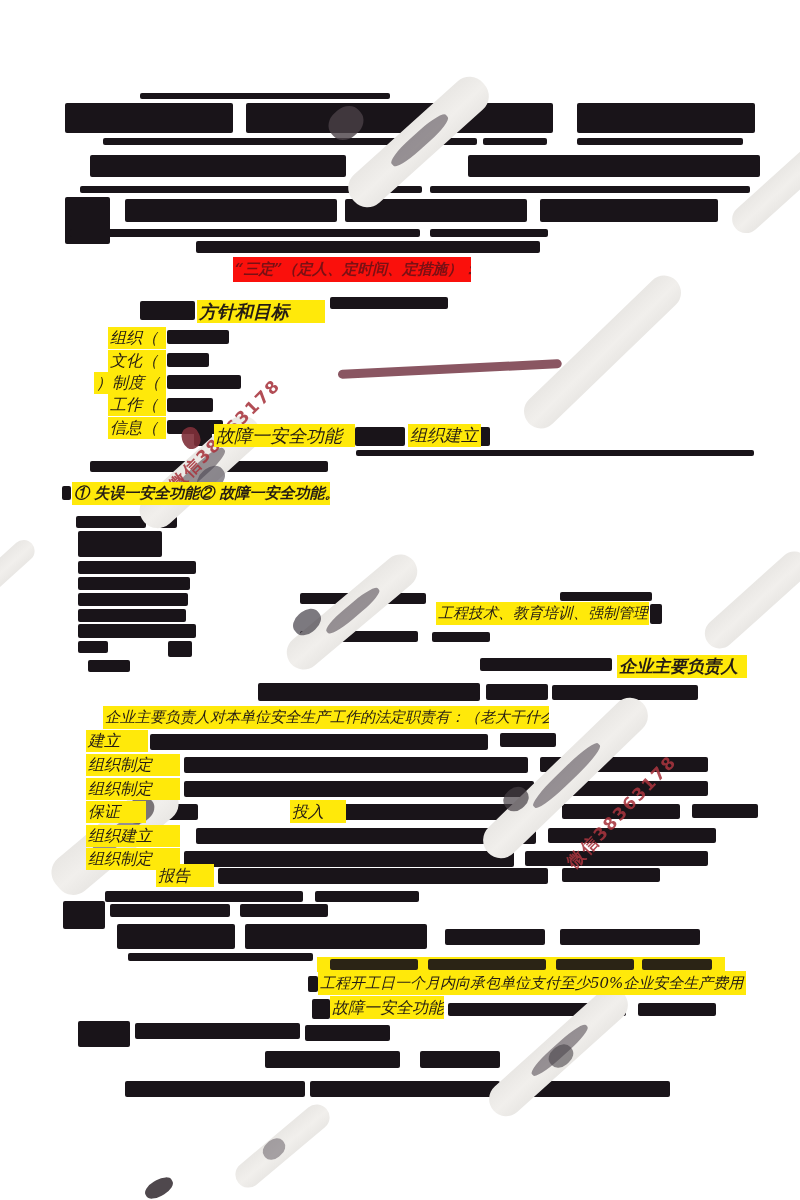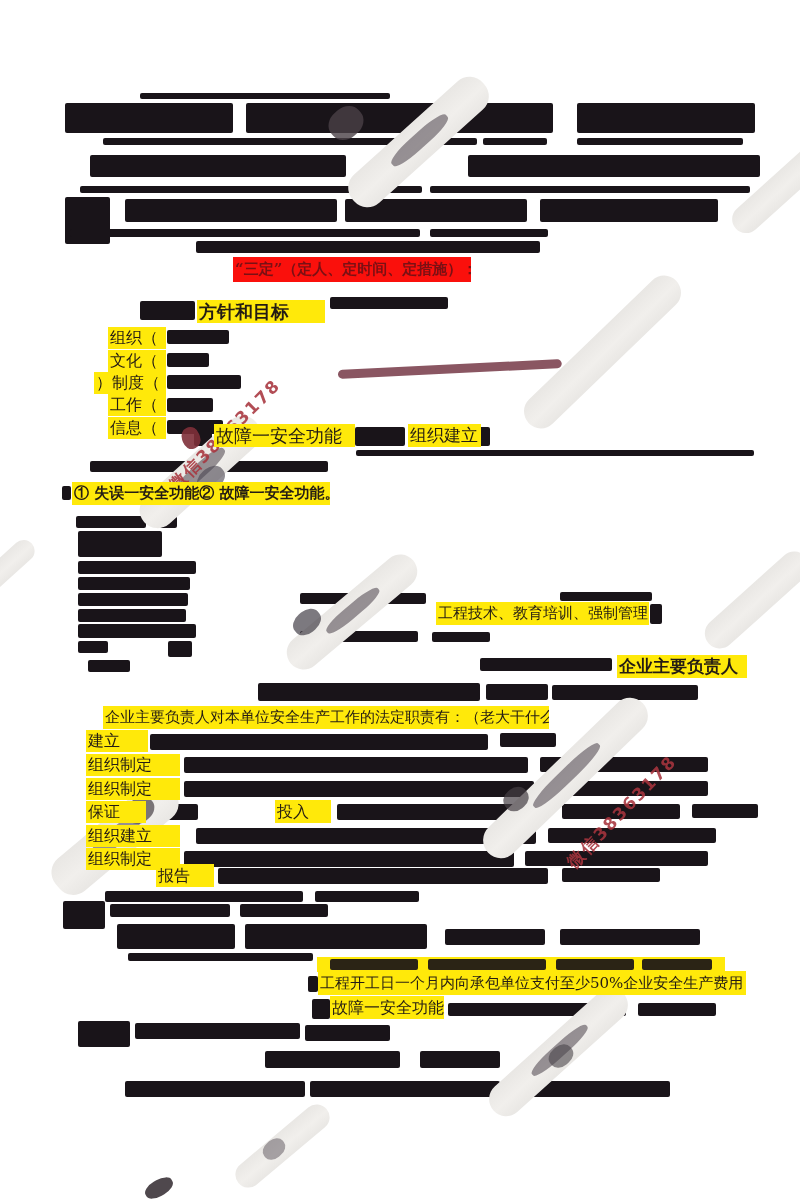--- a/index.html
+++ b/index.html
@@ -4,21 +4,21 @@
 <style>
   html,body{margin:0;padding:0;background:#ffffff;}
   #canvas{
     position:relative;width:800px;height:1200px;background:#ffffff;
     overflow:hidden;font-family:"DejaVu Serif", serif;
   }
   .bar{position:absolute;background:#191419;border-radius:2px;}
   .hl{
     position:absolute;white-space:nowrap;overflow:hidden;
     display:flex;align-items:center;padding:0 2px;box-sizing:border-box;
-    color:#241c14;letter-spacing:0px;
+    color:#241c14;letter-spacing:0px;font-style:italic;
   }
   .hl.bold{font-weight:bold;}
   .wm-gray{position:absolute;border-radius:18px;}
   .wm-gray .spk{position:absolute;left:30%;top:28%;width:42%;height:40%;
     border-radius:40%;opacity:.55;}
   .wm-red{
     position:absolute;font-weight:bold;white-space:nowrap;
     letter-spacing:2px;font-family:"DejaVu Sans", sans-serif;
   }
   .stroke{position:absolute;border-radius:6px;}
@@ -168,19 +168,19 @@
     <div class="hl" style="left: 214px; top: 424px; width: 141px; height: 23px; font-size: 18px; line-height: 23px; z-index: 6; background: rgb(255, 233, 10); color: rgb(36, 28, 20);">故障一安全功能</div>
     <div class="hl" style="left: 408px; top: 424px; width: 73px; height: 23px; font-size: 17px; line-height: 23px; z-index: 6; background: rgb(255, 233, 10); color: rgb(36, 28, 20);">组织建立</div>
     <div class="hl bold" style="left: 72px; top: 482px; width: 258px; height: 23px; font-size: 15px; line-height: 23px; z-index: 6; background: rgb(255, 233, 10); color: rgb(36, 28, 20);">① 失误一安全功能② 故障一安全功能。</div>
     <div class="hl" style="left: 436px; top: 602px; width: 213px; height: 23px; font-size: 15px; line-height: 23px; z-index: 6; background: rgb(255, 233, 10); color: rgb(36, 28, 20);">工程技术、教育培训、强制管理</div>
     <div class="hl bold" style="left: 617px; top: 655px; width: 130px; height: 23px; font-size: 17px; line-height: 23px; z-index: 6; background: rgb(255, 233, 10); color: rgb(36, 28, 20);">企业主要负责人</div>
     <div class="hl" style="left: 103px; top: 706px; width: 446px; height: 23px; font-size: 15px; line-height: 23px; z-index: 6; background: rgb(255, 233, 10); color: rgb(36, 28, 20);">企业主要负责人对本单位安全生产工作的法定职责有：（老大干什么）</div>
     <div class="hl" style="left: 86px; top: 730px; width: 62px; height: 22px; font-size: 16px; line-height: 22px; z-index: 6; background: rgb(255, 233, 10); color: rgb(36, 28, 20);">建立</div>
     <div class="hl" style="left: 86px; top: 754px; width: 94px; height: 22px; font-size: 16px; line-height: 22px; z-index: 6; background: rgb(255, 233, 10); color: rgb(36, 28, 20);">组织制定</div>
     <div class="hl" style="left: 86px; top: 778px; width: 94px; height: 22px; font-size: 16px; line-height: 22px; z-index: 6; background: rgb(255, 233, 10); color: rgb(36, 28, 20);">组织制定</div>
     <div class="hl" style="left: 86px; top: 801px; width: 60px; height: 22px; font-size: 16px; line-height: 22px; z-index: 6; background: rgb(255, 233, 10); color: rgb(36, 28, 20);">保证</div>
-    <div class="hl" style="left: 275px; top: 800px; width: 56px; height: 23px; font-size: 16px; line-height: 23px; z-index: 6; background: rgb(255, 233, 10); color: rgb(36, 28, 20);">投入</div>
+    <div class="hl" style="left: 290px; top: 800px; width: 56px; height: 23px; font-size: 16px; line-height: 23px; z-index: 6; background: rgb(255, 233, 10); color: rgb(36, 28, 20);">投入</div>
     <div class="hl" style="left: 86px; top: 825px; width: 94px; height: 22px; font-size: 16px; line-height: 22px; z-index: 6; background: rgb(255, 233, 10); color: rgb(36, 28, 20);">组织建立</div>
     <div class="hl" style="left: 86px; top: 848px; width: 94px; height: 22px; font-size: 16px; line-height: 22px; z-index: 6; background: rgb(255, 233, 10); color: rgb(36, 28, 20);">组织制定</div>
     <div class="hl" style="left: 156px; top: 864px; width: 58px; height: 23px; font-size: 16px; line-height: 23px; z-index: 6; background: rgb(255, 233, 10); color: rgb(36, 28, 20);">报告</div>
     <div class="hl" style="left: 318px; top: 971px; width: 428px; height: 24px; font-size: 15px; line-height: 24px; z-index: 6; background: rgb(255, 233, 10); color: rgb(36, 28, 20);">工程开工日一个月内向承包单位支付至少50%企业安全生产费用</div>
     <div class="hl" style="left: 330px; top: 996px; width: 114px; height: 23px; font-size: 16px; line-height: 23px; z-index: 6; background: rgb(255, 233, 10); color: rgb(36, 28, 20);">故障一安全功能</div>
   </div>
 
 </body></html>

